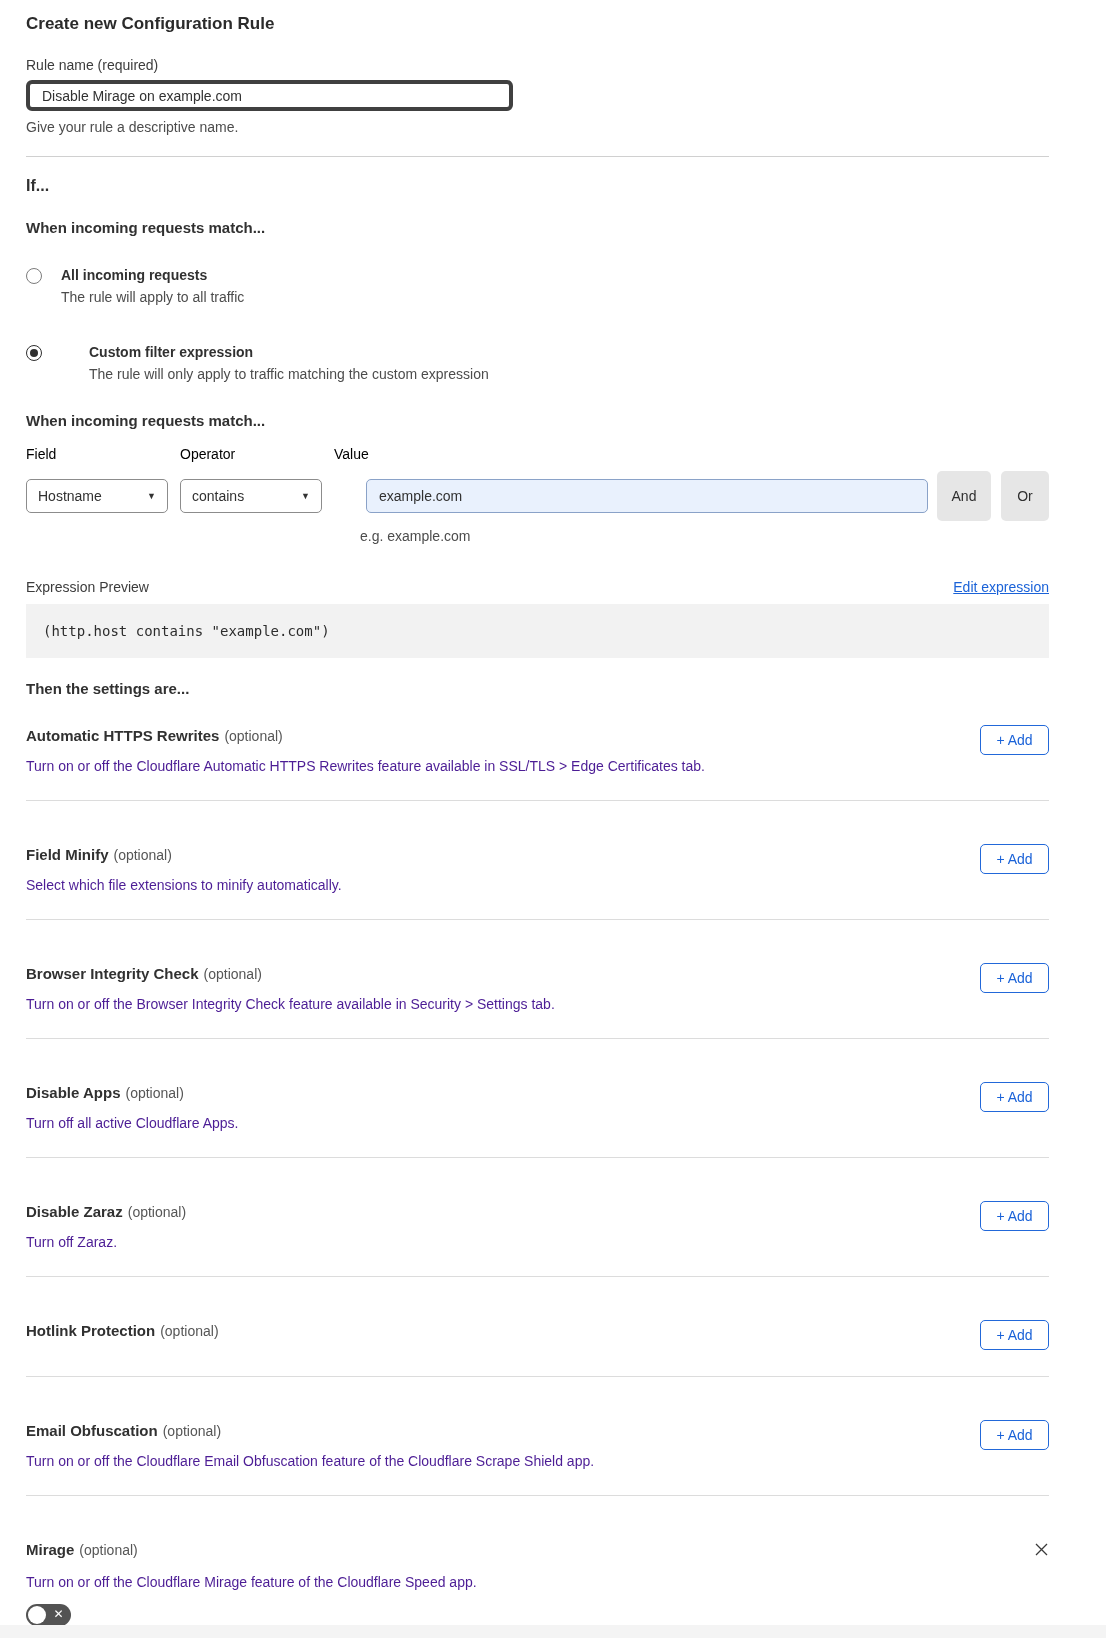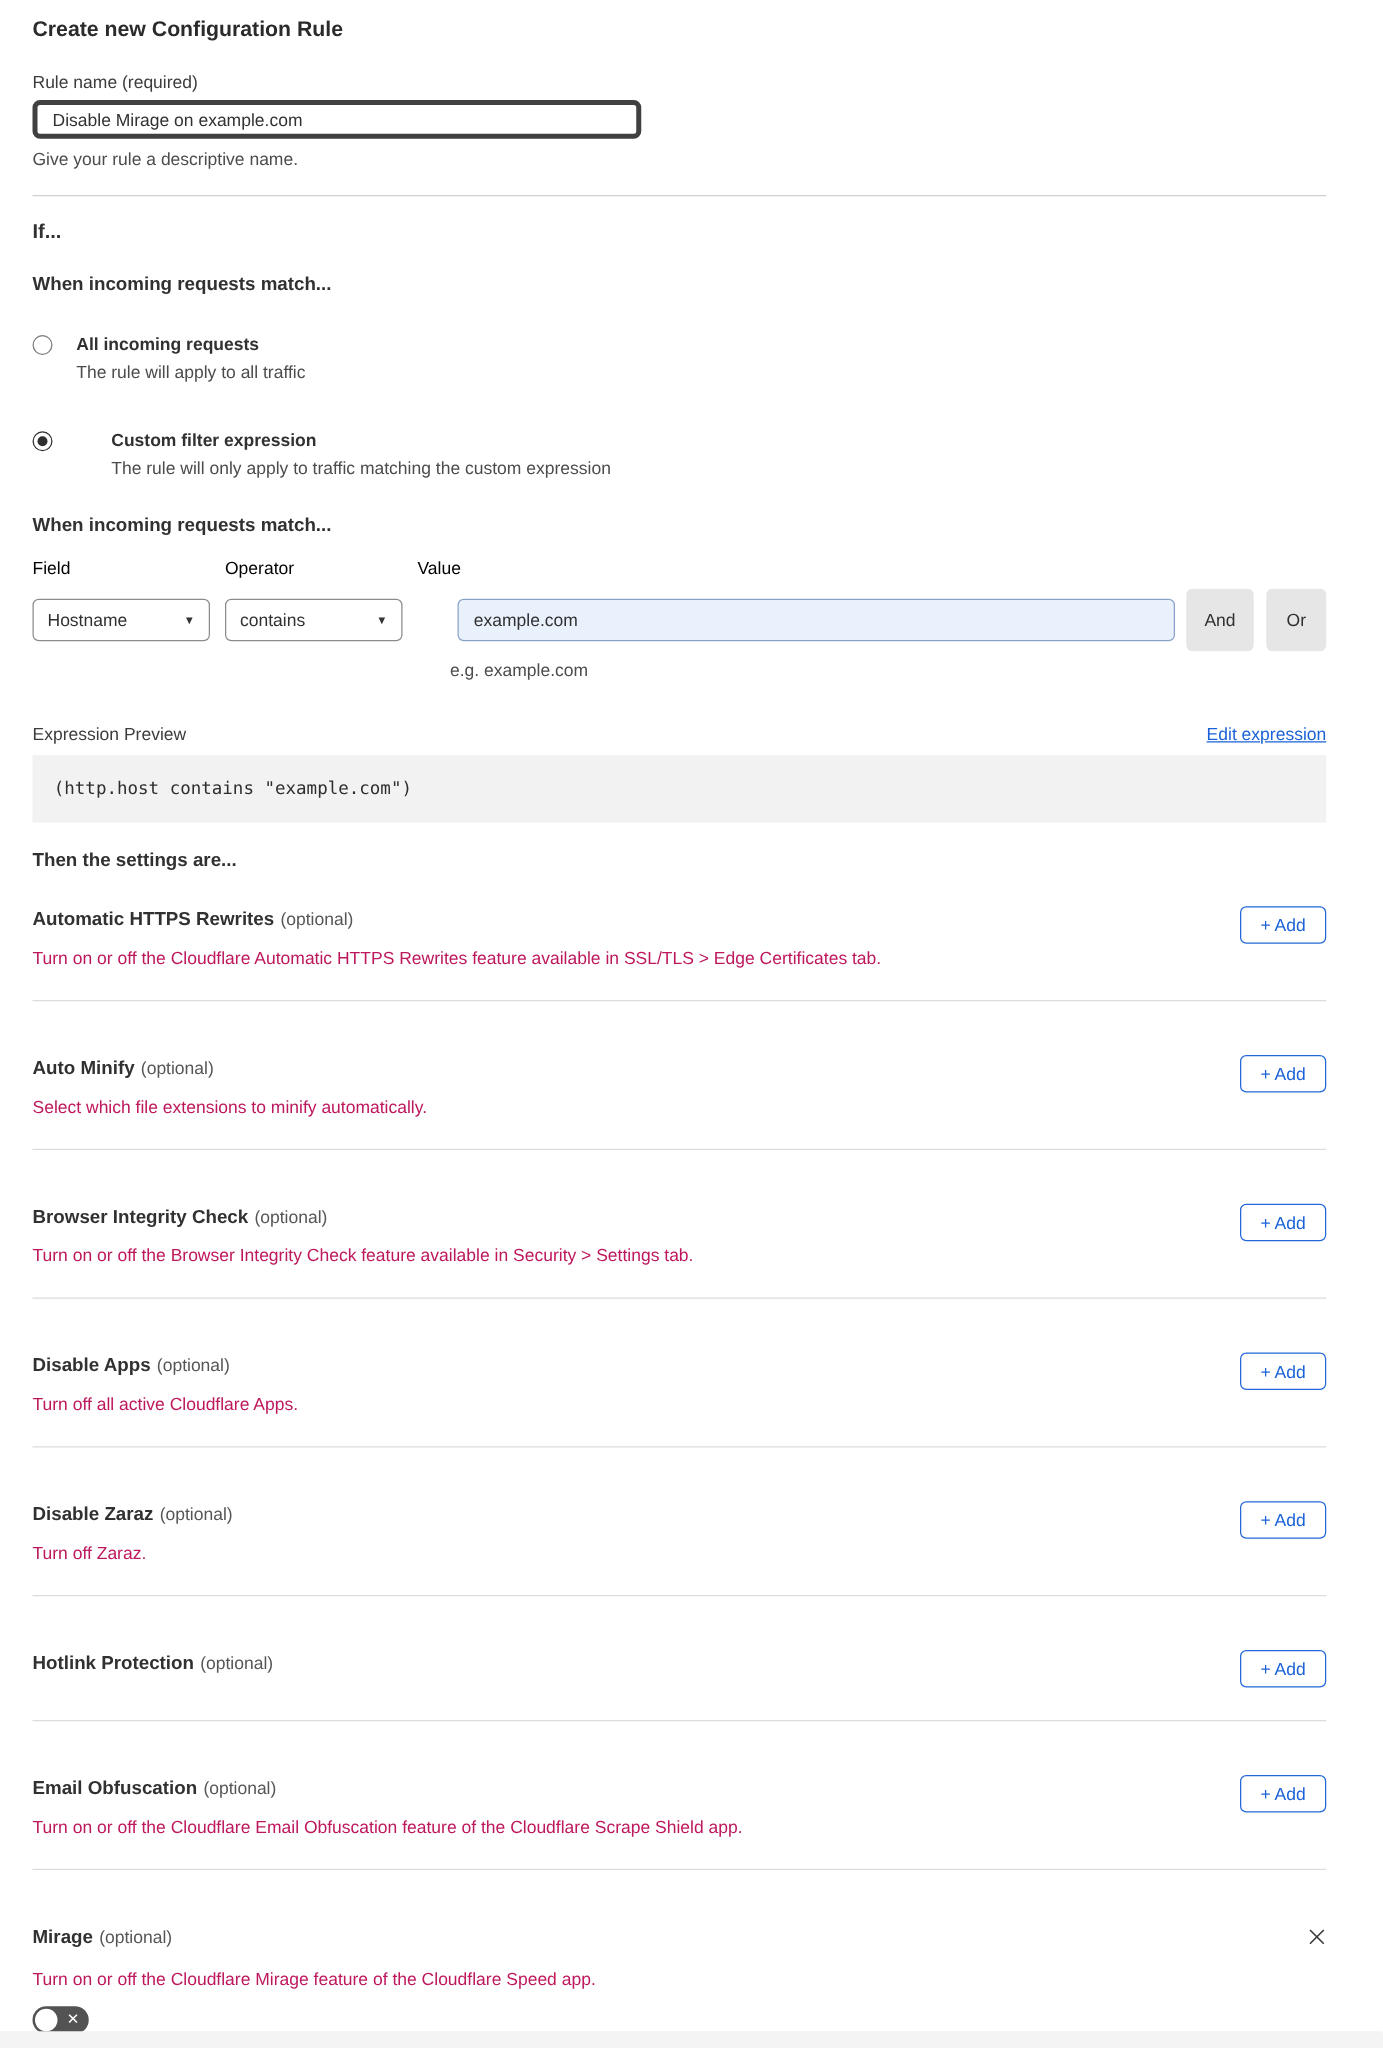--- a/index.html
+++ b/index.html
@@ -4,21 +4,21 @@
 <style>
   * { box-sizing: border-box; margin: 0; padding: 0; }
   html, body { width: 1106px; height: 1638px; }
   body {
     font-family: "Liberation Sans", sans-serif;
     background: #ffffff;
     color: #313131;
     position: relative;
     overflow: hidden;
   }
-  .container { position: absolute; left: 26px; right: 45px; top: 0; }
+  .container { position: absolute; left: 26px; right: 57px; top: 0; }
 
   .page-title { margin-top: 15px; font-size: 17px; line-height: 18px; font-weight: bold; color: #2b2b2b; }
 
   .field-label { margin-top: 25px; font-size: 14px; line-height: 14px; color: #3c3c3c; }
   .rule-input {
     display: block; margin-top: 8px; width: 487px; height: 31px;
     border: 4px solid #404040; border-radius: 6px; padding: 0 12px;
     font-family: "Liberation Sans", sans-serif; font-size: 14px; color: #313131; background: #fff; outline: none;
   }
   .helper { margin-top: 9px; font-size: 14px; line-height: 14px; color: #4c4c4c; }
@@ -73,21 +73,21 @@
     padding: 0 17px; font-family: "DejaVu Sans Mono", monospace; font-size: 14px; color: #2d2d2d;
   }
 
   .settings-heading { margin-top: 22px; font-size: 15px; line-height: 17px; font-weight: bold; }
 
   .setting { padding: 45px 0 26px 0; border-bottom: 1px solid #dcdcdc; display: flex; justify-content: flex-start; align-items: flex-start; }
   .setting.first { padding-top: 30px; }
   .setting-text { flex: 1; padding-right: 20px; }
   .st { font-size: 15px; line-height: 17px; font-weight: bold; color: #313131; }
   .opt { font-size: 14px; font-weight: normal; color: #565656; margin-left: 5px; }
-  .sd { margin-top: 13px; font-size: 14px; line-height: 16px; color: #be185d; }
+  .sd { margin-top: 13px; font-size: 14px; line-height: 16px; color: #4c1d95; }
   .add-btn {
     margin-top: -2px; height: 30px; width: 69px; background: #ffffff;
     border: 1px solid #2268d9; border-radius: 5px; color: #1a62d8;
     font-family: "Liberation Sans", sans-serif; font-size: 14px; cursor: pointer; flex: 0 0 auto;
   }
 
   .mirage-section { padding: 45px 0 0 0; }
   .mirage-title-row { display: flex; justify-content: space-between; align-items: flex-start; }
   .close-x { cursor: pointer; margin-top: 1px; }
   .toggle {
@@ -173,21 +173,21 @@
   <div class="setting first">
     <div class="setting-text">
       <div><span class="st">Automatic HTTPS Rewrites</span><span class="opt">(optional)</span></div>
       <div class="sd">Turn on or off the Cloudflare Automatic HTTPS Rewrites feature available in SSL/TLS &gt; Edge Certificates tab.</div>
     </div>
     <button class="add-btn">+ Add</button>
   </div>
 
   <div class="setting">
     <div class="setting-text">
-      <div><span class="st">Auto Minify</span><span class="opt">(optional)</span></div>
+      <div><span class="st">Field Minify</span><span class="opt">(optional)</span></div>
       <div class="sd">Select which file extensions to minify automatically.</div>
     </div>
     <button class="add-btn">+ Add</button>
   </div>
 
   <div class="setting">
     <div class="setting-text">
       <div><span class="st">Browser Integrity Check</span><span class="opt">(optional)</span></div>
       <div class="sd">Turn on or off the Browser Integrity Check feature available in Security &gt; Settings tab.</div>
     </div>

